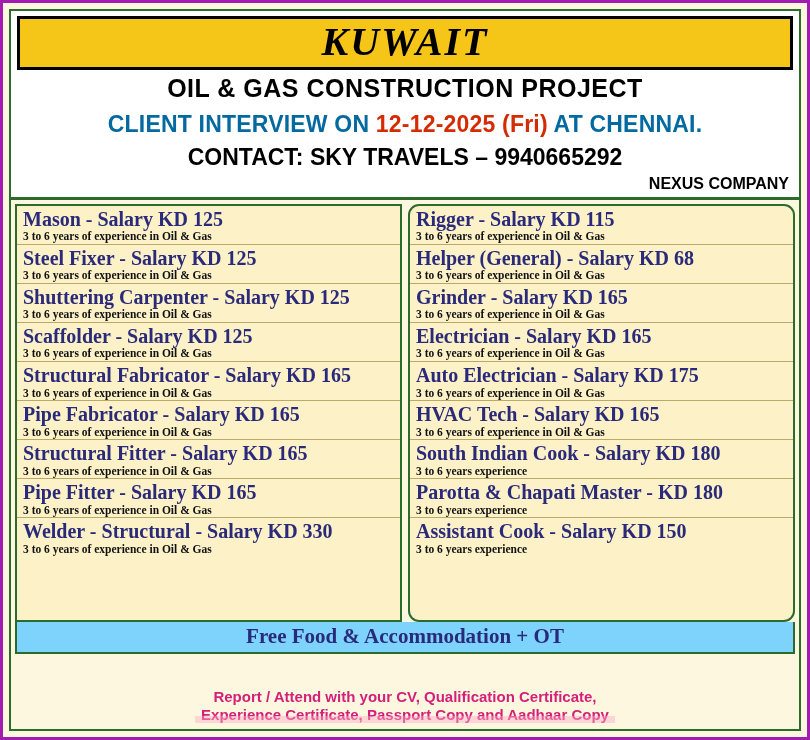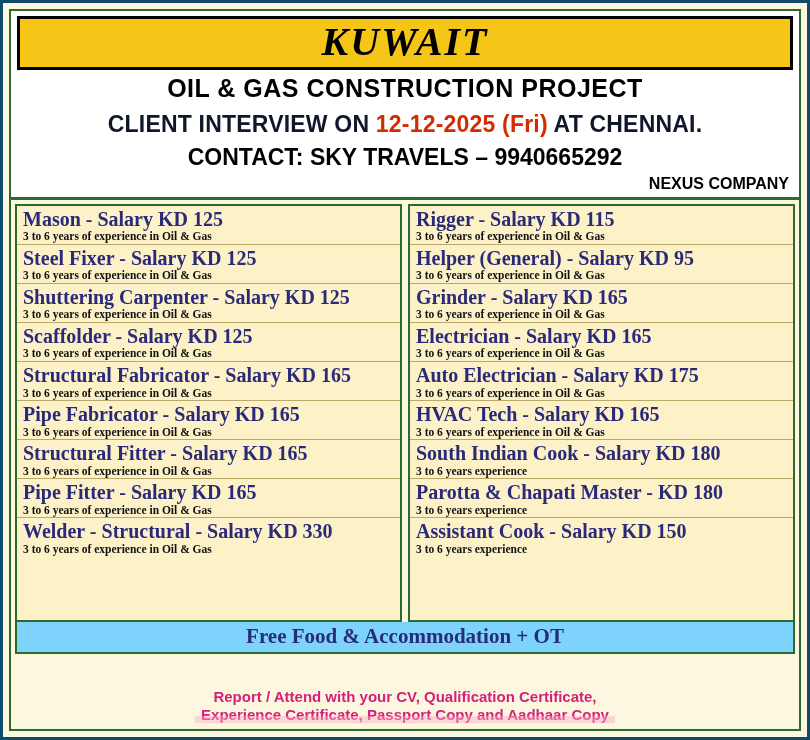--- a/index.html
+++ b/index.html
@@ -12,21 +12,21 @@
     background: #fdf7e0;
     font-family: "Liberation Serif", serif;
     overflow: hidden;
   }
   .poster {
     position: relative;
     width: 810px;
     height: 740px;
     box-sizing: border-box;
     background: #fdf7e0;
-    border: 3px solid #0c4a6e;
+    border: 3px solid #a21caf;
     padding: 6px;
   }
   .inner-frame {
     border: 2px solid #2b6b2b;
     height: 100%;
     box-sizing: border-box;
     display: flex;
     flex-direction: column;
     background: #fdf7e0;
   }
@@ -63,21 +63,21 @@
   }
   .interview-line {
     text-align: center;
     font-family: "Liberation Sans", sans-serif;
     font-weight: bold;
     font-size: 23px;
     margin-top: 8px;
     letter-spacing: 0.2px;
   }
   .interview-line .blue {
-    color: #0f172a;
+    color: #0369a1;
   }
   .interview-line .red {
     color: #d42b00;
   }
   .contact-line {
     text-align: center;
     font-family: "Liberation Sans", sans-serif;
     font-weight: bold;
     font-size: 23px;
     color: #000000;
@@ -103,21 +103,21 @@
   }
   .col {
     flex: 1 1 50%;
     border: 2px solid #2b6b2b;
     background: #fdf1c8;
     box-sizing: border-box;
     display: flex;
     flex-direction: column;
   }
   .col.left { background: #fdf1c8; }
-  .col.right { background: #fdf1c8; }
+  .col.right { background: #fdf1c8; border-radius: 11px; }
   .job {
     border-bottom: 1px solid #b9a96a;
     padding: 2px 6px 1px 6px;
   }
   .job:last-child {
     border-bottom: none;
   }
   .job-title {
     font-family: "Liberation Serif", serif;
     font-weight: bold;
@@ -232,21 +232,21 @@
           <div class="job-exp">3 to 6 years of experience in Oil &amp; Gas</div>
         </div>
       </div>
 
       <div class="col right">
         <div class="job">
           <div class="job-title">Rigger - Salary KD 115</div>
           <div class="job-exp">3 to 6 years of experience in Oil &amp; Gas</div>
         </div>
         <div class="job">
-          <div class="job-title">Helper (General) - Salary KD 95</div>
+          <div class="job-title">Helper (General) - Salary KD 68</div>
           <div class="job-exp">3 to 6 years of experience in Oil &amp; Gas</div>
         </div>
         <div class="job">
           <div class="job-title">Grinder - Salary KD 165</div>
           <div class="job-exp">3 to 6 years of experience in Oil &amp; Gas</div>
         </div>
         <div class="job">
           <div class="job-title">Electrician - Salary KD 165</div>
           <div class="job-exp">3 to 6 years of experience in Oil &amp; Gas</div>
         </div>

